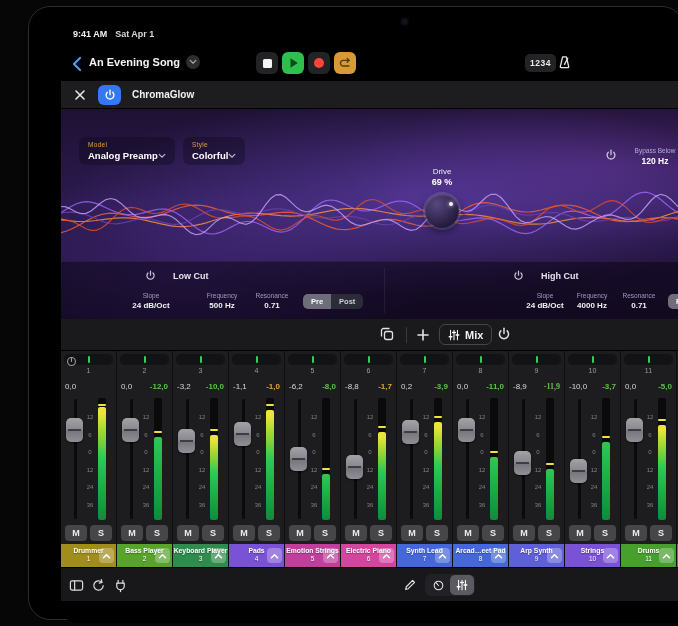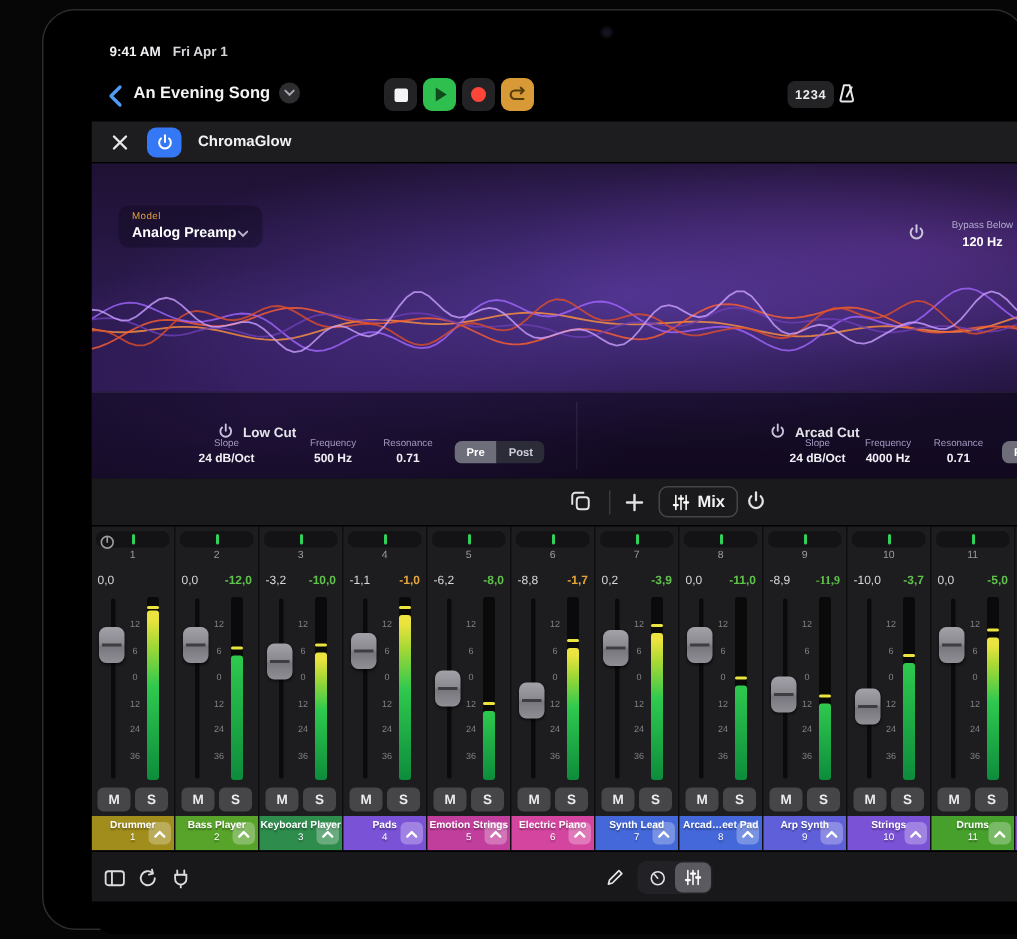--- a/index.html
+++ b/index.html
@@ -72,22 +72,22 @@
               box-shadow:0 0 4px rgba(255,255,255,.85); }
   .pwr-small { position:absolute; color:#c8c2da; }
   .pwr-bypass { left:544px; top:40px; }
   .info-block { position:absolute; top:38px; text-align:center; }
   .ib-label { font-size:6.5px; color:#b5aed0; white-space:nowrap; }
   .ib-value { font-size:8.5px; font-weight:bold; color:#fff; margin-top:2px; }
   .ib-bypass { left:566px; width:56px; }
   .cut-panel { position:absolute; left:0; right:0; bottom:0; height:58px; background:rgba(8,4,16,.5);
                border-top:1px solid rgba(255,255,255,.06); }
   .cut-divider { position:absolute; left:323px; top:6px; bottom:6px; width:1px; background:rgba(255,255,255,.07); }
-  .cut-head { position:absolute; top:8px; display:flex; align-items:center; gap:6px; font-size:9px;
-              font-weight:bold; color:#e4e4ea;margin-top:12px; }
+  .cut-head { position:absolute; top:8px; display:flex; align-items:center; gap:17px; font-size:9px;
+              font-weight:bold; color:#e4e4ea; }
   .head-low { left:84px; } .head-high { left:452px; }
   .cut-param { position:absolute; top:30px; text-align:center; }
   .cp-label { font-size:6.5px; color:#a39ac0; }
   .cp-value { font-size:8px; font-weight:bold; color:#f0f0f4; margin-top:2px; white-space:nowrap; }
   .prepost { position:absolute; top:32px; display:flex; border-radius:5px; overflow:hidden;
              font-size:7.5px; font-weight:bold; }
   .pp { padding:3px 8px; background:#2c2c38; color:#cfcfda; }
   .pp.sel { background:#6e6e7a; color:#fff; }
 
   
@@ -151,21 +151,21 @@
 </head>
 <body>
 
 <div class="device">
   <span class="camera"></span>
 
   <div class="screen">
 
     <div class="statusbar">
       <span class="st-time">9:41 AM</span>
-      <span class="st-date">Fri Apr 1</span>
+      <span class="st-date">Sat Apr 1</span>
     </div>
 
     <div class="transport">
       <span class="back">
         <svg width="12" height="16" viewBox="0 0 12 16">
             <path d="M9 2L3 8l6 6" stroke="#4f9bf7" stroke-width="2.2" fill="none" stroke-linecap="round" stroke-linejoin="round"></path>
           </svg>
       </span>
       <div class="song">
         <span>An Evening Song</span>
@@ -228,21 +228,37 @@
 
       <div class="param-block pb-model">
         <div class="pb-label">Model</div>
         <div class="pb-value">
             <span>Analog Preamp</span>
           <svg width="8" height="6" viewBox="0 0 10 7">
               <path d="M1.5 1.5L5 5l3.5-3.5" stroke="#b8b2cc" stroke-width="1.6" fill="none" stroke-linecap="round"></path>
             </svg>
         </div>
       </div>
-
+      <div class="param-block pb-style">
+        <div class="pb-label">Style</div>
+        <div class="pb-value">
+            <span>Colorful</span>
+          <svg width="8" height="6" viewBox="0 0 10 7">
+              <path d="M1.5 1.5L5 5l3.5-3.5" stroke="#b8b2cc" stroke-width="1.6" fill="none" stroke-linecap="round"></path>
+            </svg>
+        </div>
+      </div>
+
+      <div class="drive">
+        <div class="drive-label">Drive</div>
+        <div class="drive-value">69 %</div>
+        <div class="knob">
+            <span class="knob-dot" id="knob-dot" style="left: 23.5847px; top: 8.12233px;"></span>
+          </div>
+      </div>
 
       <span class="pwr-small pwr-bypass">
         <svg width="12" height="12" viewBox="0 0 16 16">
             <path d="M8 1.5v6" stroke="currentColor" stroke-width="1.8" stroke-linecap="round" fill="none"></path>
             <path d="M4.4 4.4a5.2 5.2 0 1 0 7.2 0" stroke="currentColor" stroke-width="1.8" stroke-linecap="round" fill="none"></path>
           </svg>
       </span>
       <div class="info-block ib-bypass">
         <div class="ib-label">Bypass Below</div>
         <div class="ib-value">120 Hz</div>
@@ -277,21 +293,21 @@
           <span class="pp">Post</span>
         </div>
 
         <div class="cut-head head-high">
           <span class="pwr-small" style="position:static">
             <svg width="11" height="11" viewBox="0 0 16 16">
                 <path d="M8 1.5v6" stroke="currentColor" stroke-width="1.8" stroke-linecap="round" fill="none"></path>
                 <path d="M4.4 4.4a5.2 5.2 0 1 0 7.2 0" stroke="currentColor" stroke-width="1.8" stroke-linecap="round" fill="none"></path>
               </svg>
           </span>
-          <span>Arcad Cut</span>
+          <span>High Cut</span>
         </div>
         <div class="cut-param" style="left:456px;width:56px">
           <div class="cp-label">Slope</div>
           <div class="cp-value">24 dB/Oct</div>
         </div>
         <div class="cut-param" style="left:503px;width:56px">
           <div class="cp-label">Frequency</div>
           <div class="cp-value">4000 Hz</div>
         </div>
         <div class="cut-param" style="left:553px;width:50px">

